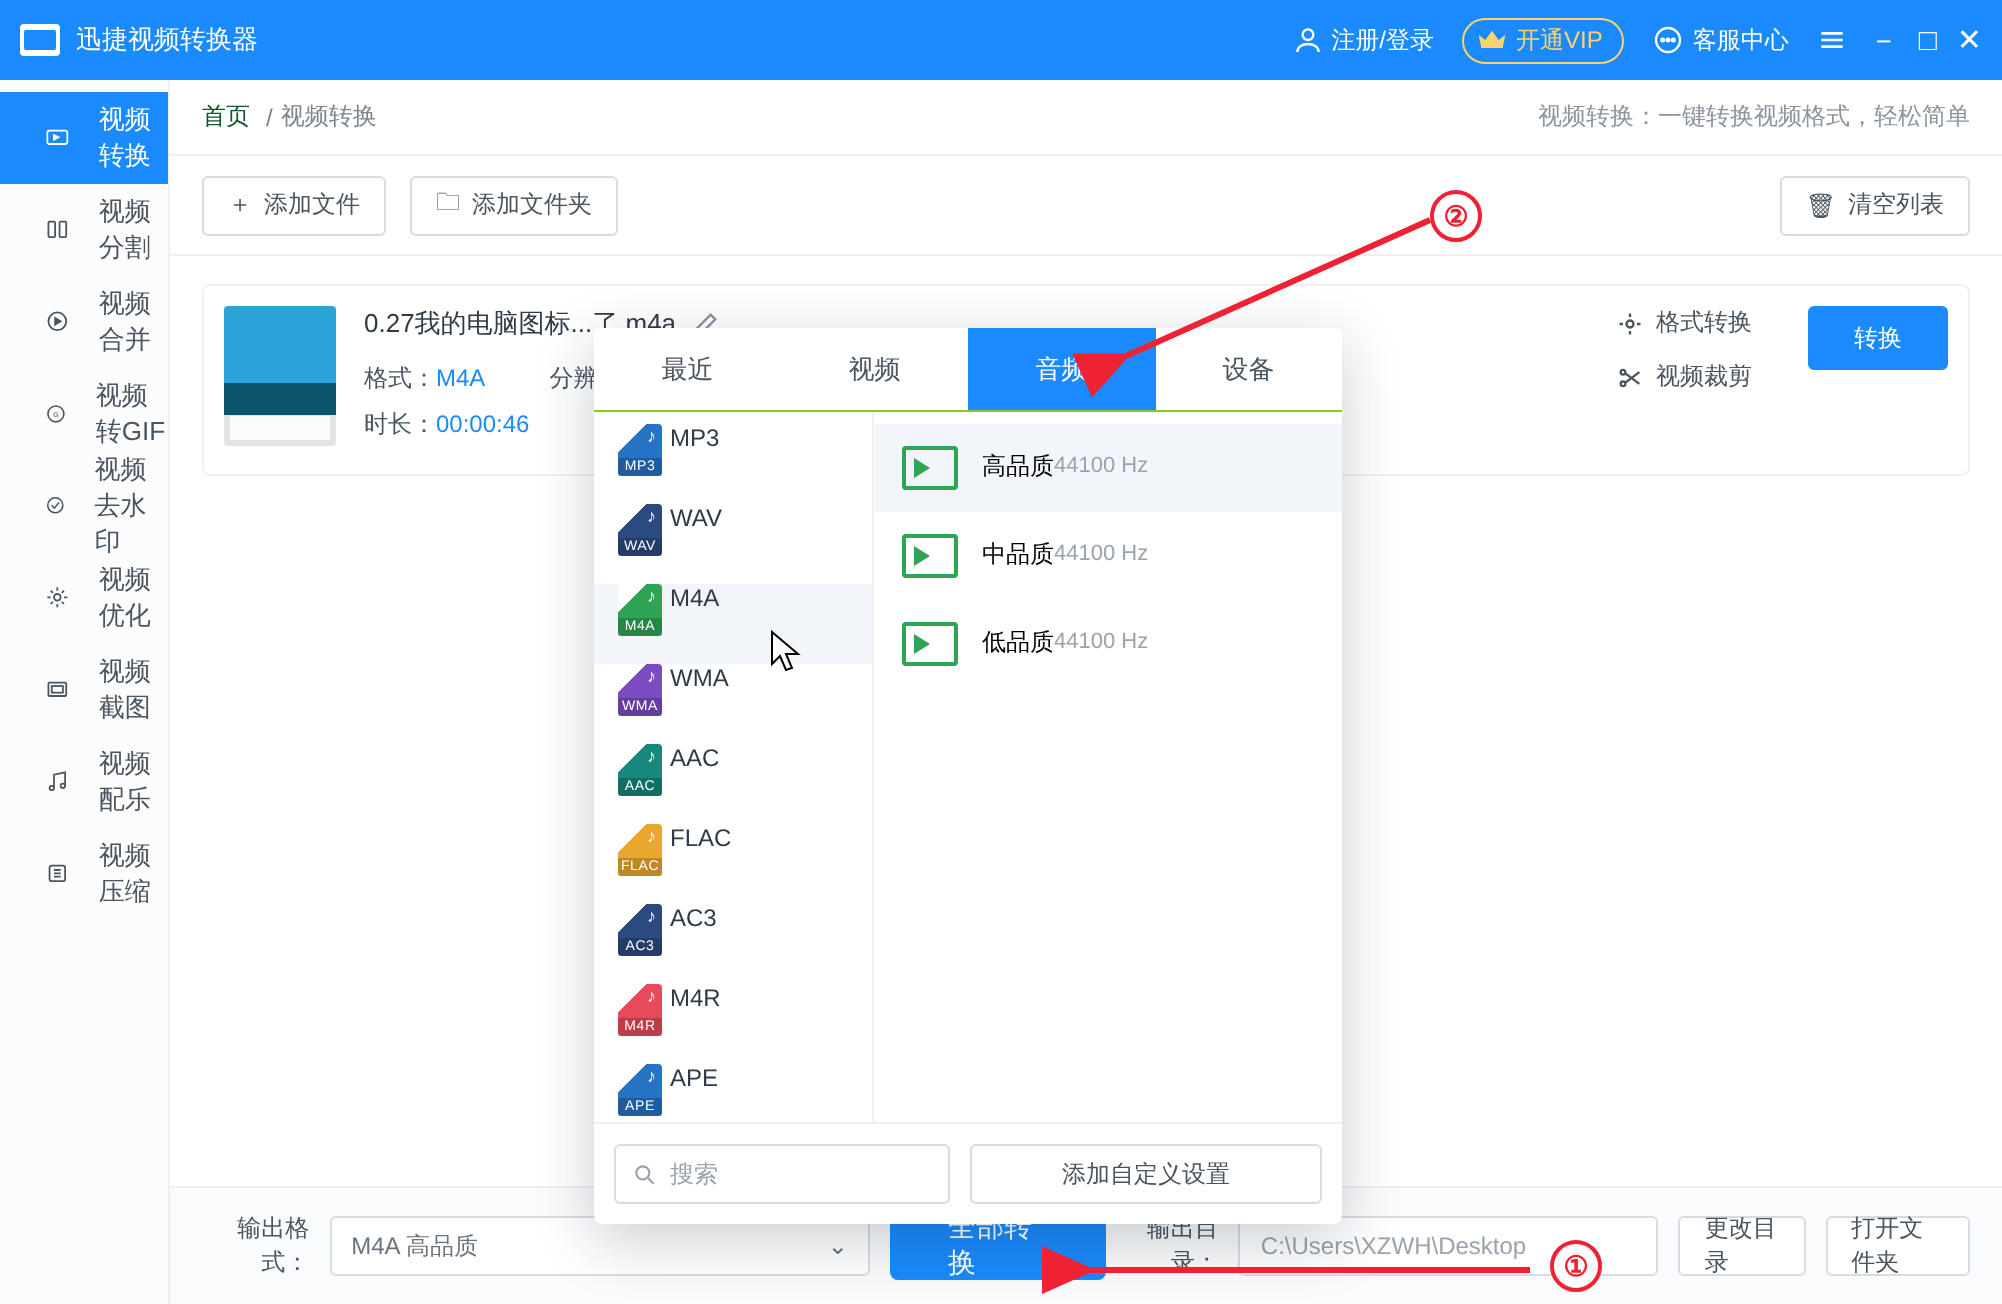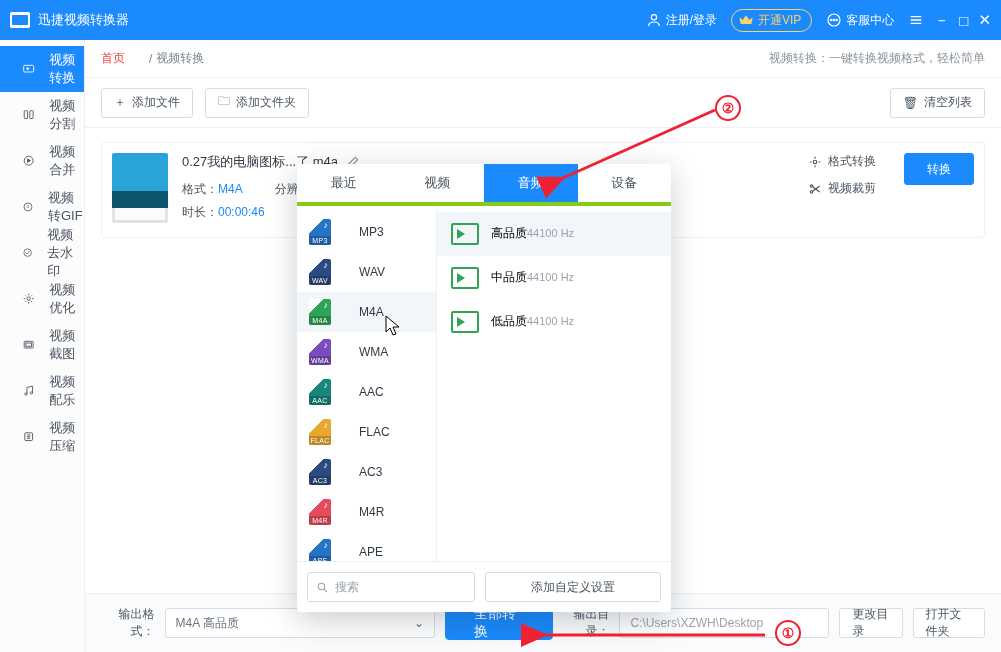--- a/index.html
+++ b/index.html
@@ -13,21 +13,21 @@
 .vip-btn{border:1px solid #fcd26b;border-radius:12px;padding:2px 10px 2px 6px;color:#fcd26b}
 .win-ctrl{margin-left:10px;cursor:pointer;font-size:15px}
 .body{display:flex;height:612px}
 .sidebar{width:150px;background:#fcfcfd;border-right:1px solid #eef0f3;display:flex;flex-direction:column;padding-top:6px}
 .side-item{display:flex;align-items:center;gap:14px;height:46px;padding-left:22px;font-size:13px;color:#4a5560;cursor:pointer}
 .side-item.active{background:#1a8afc;color:#fff}
 .side-item .sic{width:20px;height:20px;display:flex;align-items:center;justify-content:center}
 .side-item svg{stroke:currentColor;fill:none;stroke-width:1.6}
 .main{flex:1;display:flex;flex-direction:column;position:relative;background:#fff}
 .breadcrumb{height:38px;display:flex;align-items:center;padding:0 16px;font-size:12px;color:#7a8590;border-bottom:1px solid #eef0f3}
-.breadcrumb a{color:#ef4444;margin-right:20px;cursor:pointer}
+.breadcrumb a{color:#14532d;margin-right:4px;cursor:pointer}
 .crumb-sep{margin:0 4px}
 .tagline{margin-left:auto;color:#8a939e}
 .toolbar{height:50px;display:flex;align-items:center;padding:0 16px;gap:12px;border-bottom:1px solid #eef0f3}
 .btn{height:30px;border:1px solid #d7dce2;border-radius:3px;background:#fff;display:flex;align-items:center;padding:0 12px;font-size:12px;color:#4a5560;cursor:pointer;gap:6px}
 .btn-primary{background:#1a8afc;border-color:#1a8afc;color:#fff}
 .btn-primary.big{height:34px;padding:0 28px;font-size:14px;border-radius:4px}
 .spacer{flex:1}
 .file-area{flex:1;padding:14px 16px;overflow:hidden;position:relative}
 .file-row{display:flex;gap:14px;align-items:flex-start;border:1px solid #eef0f3;border-radius:4px;padding:10px;position:relative}
 .thumb{width:56px;height:70px;background:linear-gradient(180deg,#2aa4d8 0 55%,#0d546d 55% 78%,#e3e3e3 78%);border-radius:2px;position:relative;flex:none}
@@ -40,28 +40,28 @@
 .side-actions .row{display:flex;align-items:center;gap:6px;cursor:pointer}
 .footer{border-top:1px solid #eef0f3;padding:12px 16px;display:flex;flex-direction:row;gap:10px;background:#fafbfc}
 .foot-row{display:flex;align-items:center;gap:10px;font-size:12px;color:#4a5560}
 .foot-row label{width:60px;text-align:right}
 .select,.path{height:30px;border:1px solid #d7dce2;border-radius:3px;background:#fff;padding:0 10px;display:flex;align-items:center;font-size:12px;color:#6a7480;min-width:210px}
 .select{width:300px;justify-content:space-between;cursor:pointer}
 .path{width:256px;color:#9aa3ad}
 .convert-all{margin-left:auto}
 
 .popup{position:absolute;left:212px;top:124px;width:374px;height:448px;background:#fff;border-radius:4px;box-shadow:0 8px 30px rgba(20,30,50,.22);display:flex;flex-direction:column;z-index:50}
-.popup-tabs{display:flex;height:42px;border-bottom:4px solid #84cc16}
+.popup-tabs{display:flex;height:42px;border-bottom:1px solid #84cc16}
 .ptab{flex:1;display:flex;align-items:center;justify-content:center;font-size:13px;color:#4a5560;cursor:pointer}
 .ptab.active{background:#1a8afc;color:#fff}
 .popup-body{flex:1;display:flex;overflow:hidden}
 .fmt-list{width:140px;border-right:1px solid #eef0f3;overflow:auto;padding:6px 0;position:relative}
 .fmt-list::-webkit-scrollbar{width:6px}
 .fmt-list::-webkit-scrollbar-thumb{background:#d0d6dd;border-radius:3px}
-.fmt-item{display:flex;align-items:center;gap:28px;height:40px;padding:0 12px;font-size:12px;color:#303a44;cursor:pointer}
+.fmt-item{display:flex;gap:4px;height:40px;padding:0 12px;font-size:12px;color:#303a44;cursor:pointer}
 .fmt-item.active{background:#f2f5f9}
 .fmt-ic{width:22px;height:26px;border-radius:2px;position:relative;flex:none;background:linear-gradient(135deg,#fff 0 30%,transparent 0),var(--c,#3b9)}
 .fmt-ic::before{content:"♪";position:absolute;inset:0;display:flex;align-items:flex-start;justify-content:flex-end;padding:1px 3px 0 0;font-size:9px;color:#fff}
 .fmt-ic::after{content:attr(data-ext);position:absolute;left:0;right:0;bottom:0;height:9px;background:rgba(0,0,0,.18);color:#fff;font-size:7px;display:flex;align-items:center;justify-content:center;letter-spacing:.3px}
 .quality-list{flex:1;overflow:auto;padding:6px 0}
 .q-item{display:flex;align-items:center;gap:12px;height:44px;padding:0 14px;font-size:12px;cursor:pointer}
 .q-item.active{background:#f2f5f9}
 .q-ic{width:28px;height:22px;border:2px solid #2fa455;border-radius:2px;position:relative;flex:none}
 .q-ic::before{content:"";position:absolute;left:4px;top:50%;transform:translateY(-50%);border-left:8px solid #2fa455;border-top:5px solid transparent;border-bottom:5px solid transparent}
 .q-txt{display:flex;flex-direction:row;line-height:1.3}

